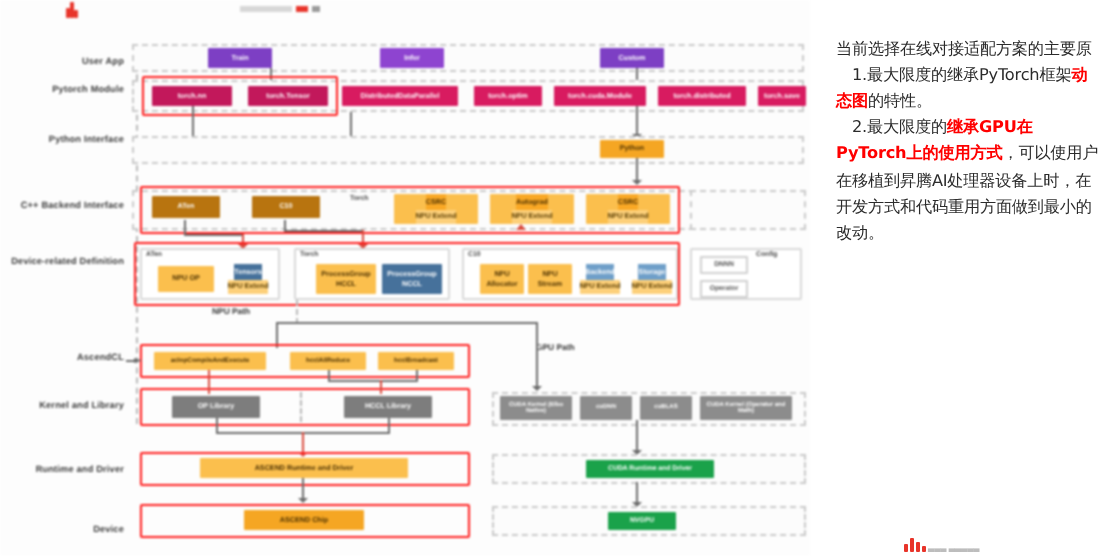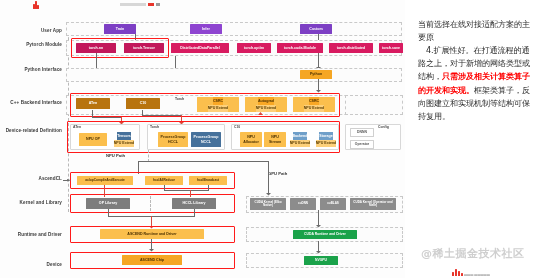--- a/index.html
+++ b/index.html
@@ -78,21 +78,21 @@
     position:absolute;left:412px;top:0;width:141px;height:278px;
     background:#ffffff;
     padding:0;
   }
   .tp-inner{
     position:absolute;left:6px;top:18px;width:132px;
     font-family:"DejaVu Sans","Liberation Sans",sans-serif;
     font-size:8.1px;line-height:1.62;color:#2b2b2b;
     letter-spacing:-0.1px;
   }
-  .tp-inner p{margin:0 13px 0 0;}
+  .tp-inner p{margin:0 0 0 0;}
   .indent{text-indent:8px;}
   .hi{color:#ff0000;font-weight:bold;}
   .watermark{
     position:absolute;left:421px;top:246px;
     font-size:11px;color:#cfcfcf;font-weight:bold;
     letter-spacing:0.5px;
     font-family:"DejaVu Sans","Liberation Sans",sans-serif;
     white-space:nowrap;
   }
   .redmark{
@@ -282,25 +282,25 @@
     <div class="box b-amber" style="left:122px;top:255px;width:60px;height:10px;font-size:3.6px;">ASCEND Chip</div>
     <div class="redbox" style="left:70px;top:252px;width:165px;height:17px;"></div>
     <div class="lane" style="left:246px;top:253px;width:157px;height:15px;"></div>
     <div class="box b-green" style="left:304px;top:256px;width:34px;height:9px;font-size:3.4px;">NVGPU</div>
 
   </div>
 
   <div class="textpanel">
     <div class="tp-inner">
       <p>当前选择在线对接适配方案的主要原</p>
-      <p class="indent"><span>4.</span><span>扩展性好。在打通流程的通路之上，对于新增的网络类型或结构，</span><span class="hi">只需涉及相关计算类算子的开发和实现。</span><span>框架类算子，反向图建立和实现机制等结构可保持复用。</span></p>
+      <p class="indent"><span>1.</span><span>最大限度的继承PyTorch框架</span><span class="hi">动态</span><span class="hi">图</span><span>的特性。</span></p>
+      <p class="indent"><span>2.</span><span>最大限度的</span><span class="hi">继承GPU在PyTorch上</span><span class="hi">的使用方式</span><span>，可以使用户在移植到昇腾AI处理器设备上时，在开发方式和代码重用方面做到最小的改动。</span></p>
     </div>
   </div>
 
-  <div class="watermark">@稀土掘金技术社区</div>
   <div class="botlogo">
     <i style="left:0;height:4px;"></i>
       <i style="left:3px;height:7px;"></i>
       <i style="left:6px;height:5px;"></i>
       <i style="left:9px;height:3px;"></i>
     <span class="txt">▃▃▃ ▃▃▃▃▃</span>
   </div>
 
 </div>
 

